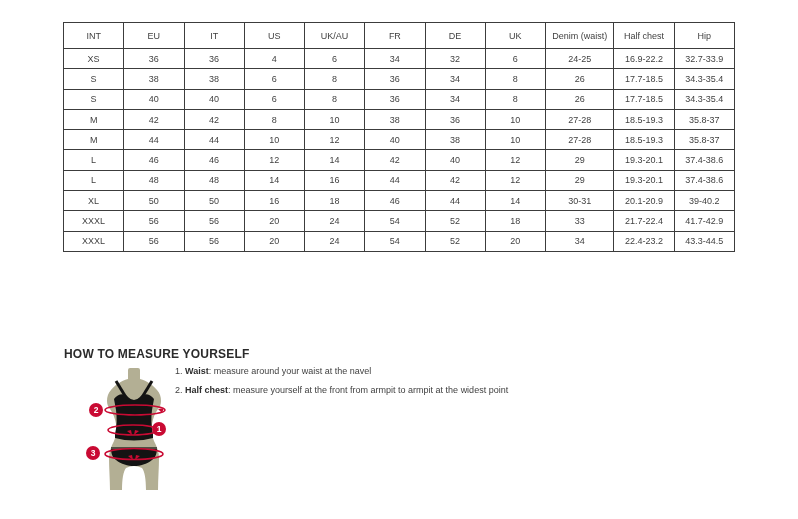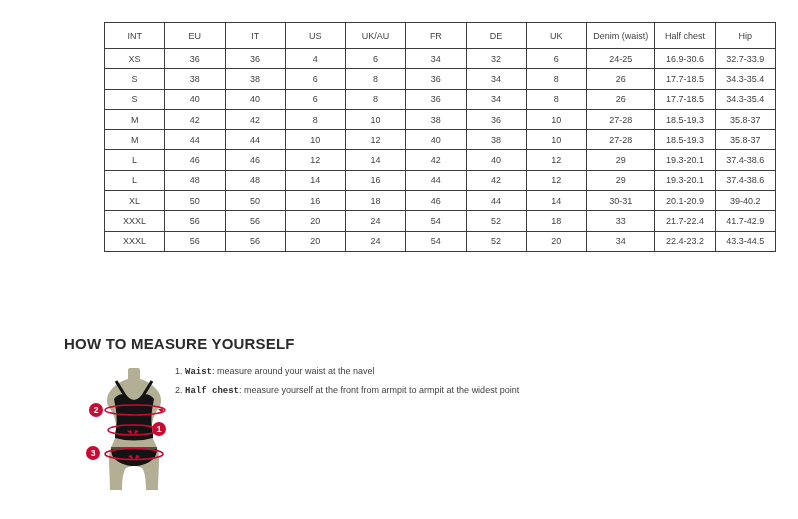--- a/index.html
+++ b/index.html
@@ -16,49 +16,49 @@
     position: relative;
     font-family: "Liberation Sans", "DejaVu Sans", sans-serif;
     color: var(--text);
     overflow: hidden;
   }
   
   .size-table {
     position: absolute; left: 63px; top: 22px; width: 672px;
     border-collapse: collapse; table-layout: fixed;
     border: 1.5px solid var(--border);
-    font-size: 9px; color: var(--text); margin-left: 41px;
+    font-size: 9px; color: var(--text);
   }
   .size-table th, .size-table td {
     border: 1px solid var(--border);
     text-align: center; vertical-align: middle;
     font-weight: 400;
     padding: 0 1px;
     background: #fff;
   }
   .size-table th { height: 26px; }
   .size-table td { height: 20.3px; }
   .size-table col.col-denim { width: 10.2%; }
   
   .guide-heading {
-    position: absolute; left: 64px; top: 335px;
-    font-size: 15px; font-weight: 700; letter-spacing: 0.2px;
+    position: absolute; left: 64px; top: 347px;
+    font-size: 12px; font-weight: 700; letter-spacing: 0.2px;
     color: var(--heading);
   }
   .figure-wrap {
     position: absolute; left: 86px; top: 364px;
     width: 96px; height: 126px;
   }
   .steps {
     position: absolute; left: 175px; top: 363px;
     list-style: none;
     font-size: 9px; color: var(--text);
   }
   .steps li { height: 18.5px; line-height: 12px; padding-top: 2px; }
-  .steps b { color: #2e2e2e; font-weight: 700; font-family: Liberation Mono, monospace; }
+  .steps b { color: #2e2e2e; font-weight: 700; }
   .badge-num {
     font-family: "Liberation Sans", sans-serif;
     font-weight: 700; font-size: 8.5px; fill: #ffffff;
   }
 </style>
 </head>
 <body>
 
 <table class="size-table">
   <colgroup>
@@ -93,21 +93,21 @@
       <tr>
         <td>XS</td>
         <td>36</td>
         <td>36</td>
         <td>4</td>
         <td>6</td>
         <td>34</td>
         <td>32</td>
         <td>6</td>
         <td>24-25</td>
-        <td>16.9-30.6</td>
+        <td>16.9-22.2</td>
         <td>32.7-33.9</td>
       </tr>
       <tr>
         <td>S</td>
         <td>38</td>
         <td>38</td>
         <td>6</td>
         <td>8</td>
         <td>36</td>
         <td>34</td>

